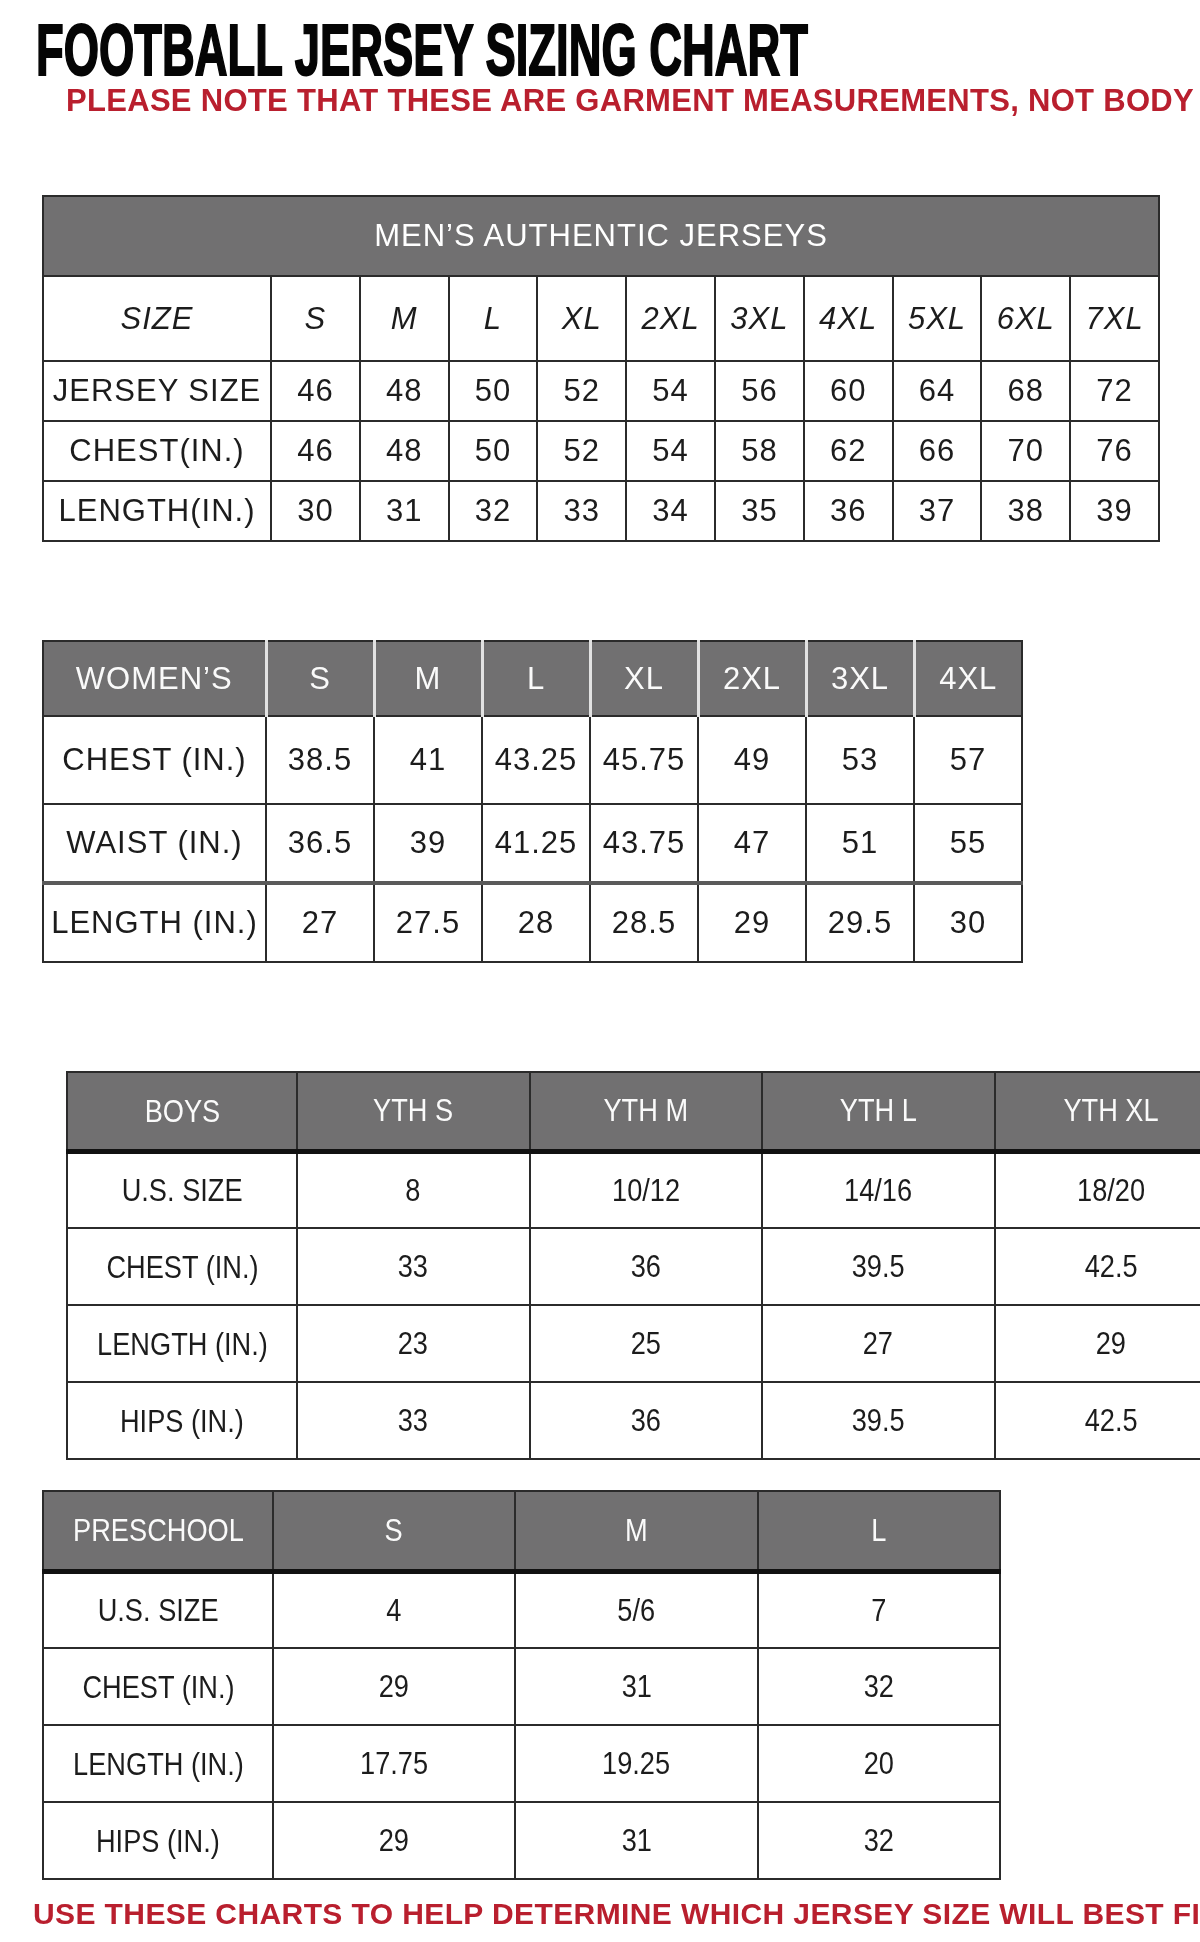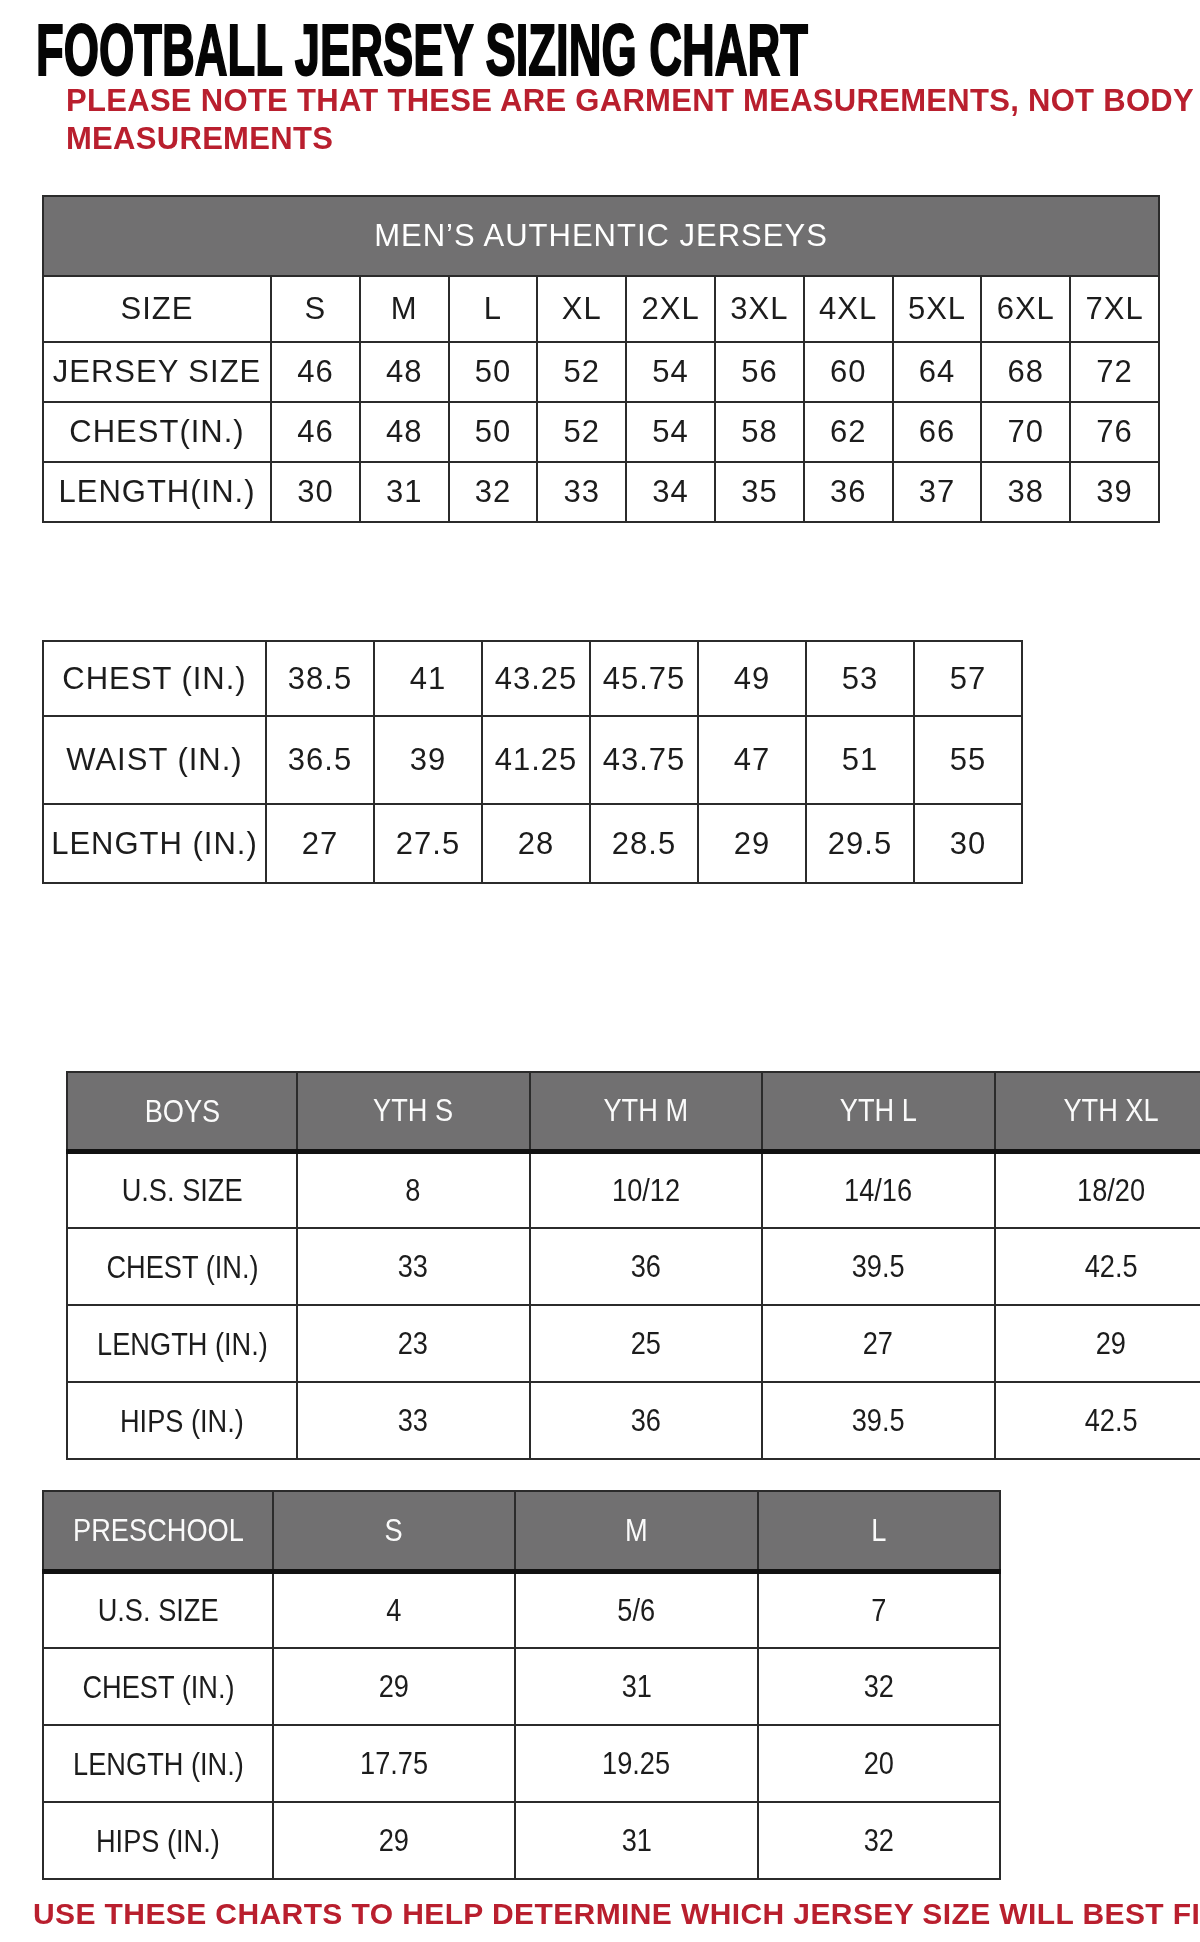--- a/index.html
+++ b/index.html
@@ -76,21 +76,21 @@
     text-align: center;
     vertical-align: middle;
     font-size: 31px;
     padding: 0;
     overflow: hidden;
   }
   .tbl .row-label { white-space: pre-line; line-height: 34px; }
 
   
   .tbl-men tr:nth-child(1) { height: 80px; }
-  .tbl-men tr:nth-child(2) { height: 66px; }
+  .tbl-men tr:nth-child(2) { height: 85px; font-style: italic; }
   .tbl-men tr:nth-child(n+3) { height: 60px; }
   .tbl-women tr:nth-child(1) { height: 75px; }
   .tbl-women tr:nth-child(2) { height: 88px; }
   .tbl-women tr:nth-child(n+3) { height: 79px; }
   .tbl-boys tr:nth-child(1) { height: 79px; }
   .tbl-boys tr:nth-child(n+2) { height: 77px; }
   .tbl-preschool tr:nth-child(1) { height: 80px; }
   .tbl-preschool tr:nth-child(n+2) { height: 77px; }
 
   
@@ -126,21 +126,20 @@
 </style>
 </head>
 <body>
 
 <div class="page">
 
   <div class="title">FOOTBALL JERSEY SIZING CHART</div>
 
   <div class="note">
     <div>PLEASE NOTE THAT THESE ARE GARMENT MEASUREMENTS, NOT BODY</div>
-    <div>MEASUREMENTS</div>
   </div>
 
   <div class="tbl tbl-men">
       <table>
         <colgroup>
           <col class="label-col">
           <col>
           <col>
           <col>
           <col>
@@ -217,20 +216,30 @@
           <col class="label-col">
           <col>
           <col>
           <col>
           <col>
           <col>
           <col>
           <col>
         </colgroup>
         <tbody>
+          <tr class="header-row gray">
+            <td class="row-label corner"><span>WOMEN’S</span></td>
+            <td class="col-header"><span>S</span></td>
+            <td class="col-header"><span>M</span></td>
+            <td class="col-header"><span>L</span></td>
+            <td class="col-header"><span>XL</span></td>
+            <td class="col-header"><span>2XL</span></td>
+            <td class="col-header"><span>3XL</span></td>
+            <td class="col-header"><span>4XL</span></td>
+          </tr>
           <tr class="data-row">
             <td class="row-label"><span>CHEST (IN.)</span></td>
             <td class="value-cell"><span>38.5</span></td>
             <td class="value-cell"><span>41</span></td>
             <td class="value-cell"><span>43.25</span></td>
             <td class="value-cell"><span>45.75</span></td>
             <td class="value-cell"><span>49</span></td>
             <td class="value-cell"><span>53</span></td>
             <td class="value-cell"><span>57</span></td>
           </tr>

